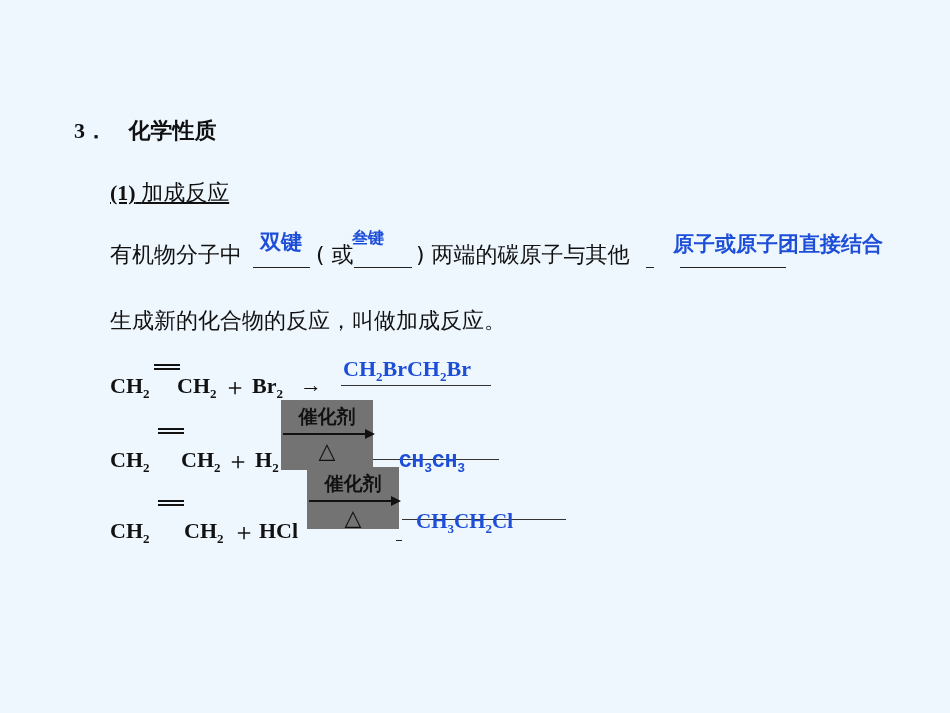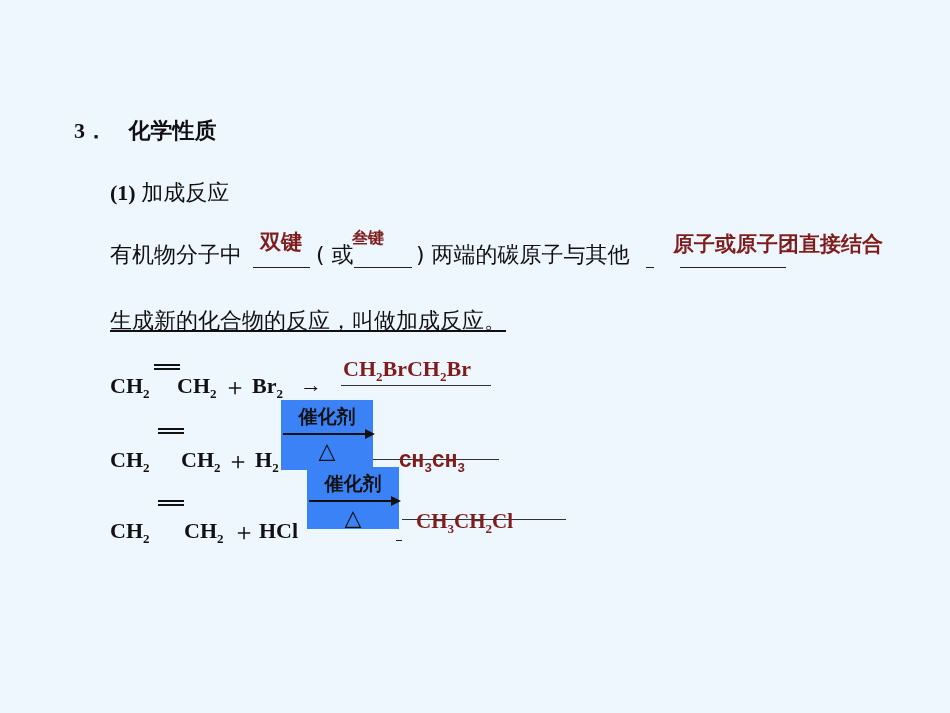--- a/index.html
+++ b/index.html
@@ -6,68 +6,68 @@
   body {
     width:950px; height:713px; overflow:hidden;
     background:#EEF6FE;
     position:relative;
     font-family: "Liberation Serif", "DejaVu Serif", serif;
     color:#111;
   }
   .abs { position:absolute; white-space:nowrap; }
   .cjk { font-family: "DejaVu Sans", "Liberation Sans", sans-serif; }
   .bold { font-weight:bold; }
-  .red { color:#7f1d1d; }
+  .red { color:#1d4ed8; }
   .t22 { font-size:22px; }
   .blank {
     position:absolute; height:0; border-bottom:1.3px solid #222;
   }
   .uline {
     position:absolute; height:0; border-bottom:1px solid #333;
   }
   sub { font-size:13px; vertical-align:-5px; line-height:0; }
   .dbl { position:absolute; width:26px; height:6px; border-top:2.5px solid #111; border-bottom:2.5px solid #111; box-sizing:border-box; }
   .cond-box {
-    position:absolute; background:#3b82f6; width:92px; height:70px;
+    position:absolute; background:#737373; width:92px; height:70px;
   }
   .cond-top { position:absolute; left:0; width:100%; top:4px; text-align:center; font-size:19px; font-weight:bold; }
   .cond-arrow { position:absolute; left:2px; right:2px; top:33px; height:0; border-top:2px solid #111; }
   .cond-arrow::after {
     content:""; position:absolute; right:-4px; top:-6px;
     border-left:10px solid #111; border-top:5px solid transparent; border-bottom:5px solid transparent;
   }
   .cond-bot { position:absolute; left:0; width:100%; top:38px; text-align:center; font-size:22px; }
 </style>
 </head>
 <body>
 
 <div class="abs bold t22" style="left:74px; top:116px;">
   <span>3．</span>
   <span class="cjk" style="margin-left:16px;">化学性质</span>
 </div>
 
-<div class="abs t22" style="left:110px; top:178px;">
+<div class="abs t22" style="left:110px; top:178px;text-decoration:underline;">
   <span class="bold">(1)</span>
   <span class="cjk">加成反应</span>
 </div>
 
 <div class="abs cjk t22" style="left:110px; top:240px;">有机物分子中</div>
 <div class="blank" style="left:253px; top:267px; width:57px;"></div>
 <div class="abs cjk red t22 bold" style="left:260px; top:228px; font-size:21px;">双键</div>
 
 <div class="abs cjk t22" style="left:316px; top:240px;">( 或</div>
 <div class="blank" style="left:354px; top:267px; width:58px;"></div>
 <div class="abs cjk red t22 bold" style="left:352px; top:228px; font-size:16px;">叁键</div>
 
 <div class="abs cjk t22" style="left:416px; top:240px;">) 两端的碳原子与其他</div>
 <div class="blank" style="left:646px; top:267px; width:8px;"></div>
 <div class="blank" style="left:680px; top:267px; width:106px;"></div>
 <div class="abs cjk red t22 bold" style="left:641px; top:230px; font-size:21px;margin-left:32px;">原子或原子团直接结合</div>
 
-<div class="abs cjk t22" style="left:110px; top:306px;text-decoration:underline;">生成新的化合物的反应，叫做加成反应。</div>
+<div class="abs cjk t22" style="left:110px; top:306px;">生成新的化合物的反应，叫做加成反应。</div>
 
 <div class="abs bold t22" style="left:110px; top:373px;"><span>CH</span><sub>2</sub></div>
 <div class="dbl" style="left:154px; top:364px;"></div>
 <div class="abs bold t22" style="left:177px; top:373px;"><span>CH</span><sub>2</sub></div>
 <div class="abs t22" style="left:223px; top:371px; font-size:24px;">＋</div>
 <div class="abs bold t22" style="left:252px; top:373px;"><span>Br</span><sub>2</sub></div>
 <div class="abs bold t22" style="left:300px; top:372px;">→</div>
 <div class="uline" style="left:341px; top:385px; width:150px;"></div>
 <div class="abs bold red t22" style="left:343px; top:356px;"><span>CH</span><sub>2</sub><span>BrCH</span><sub>2</sub><span>Br</span></div>
 

